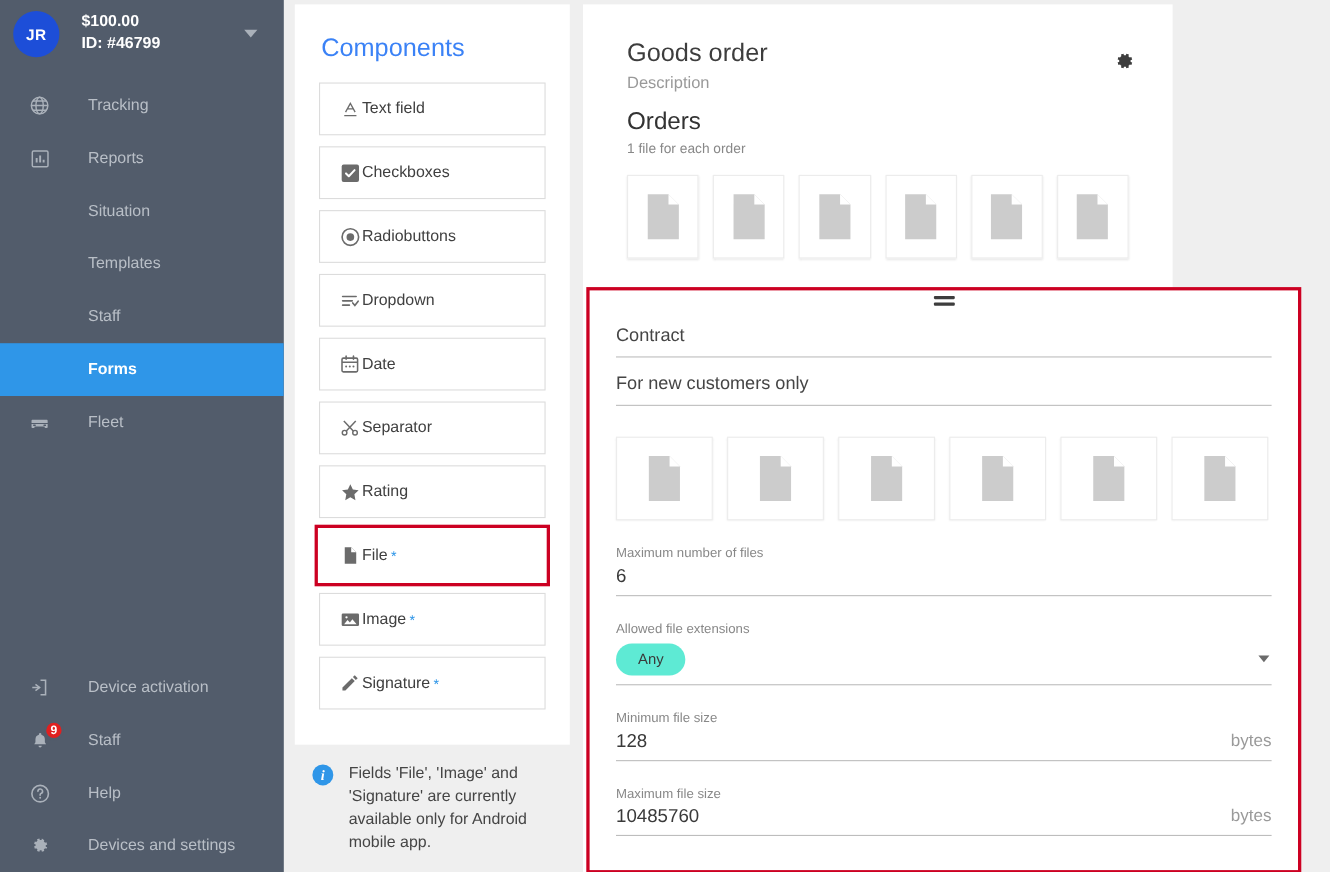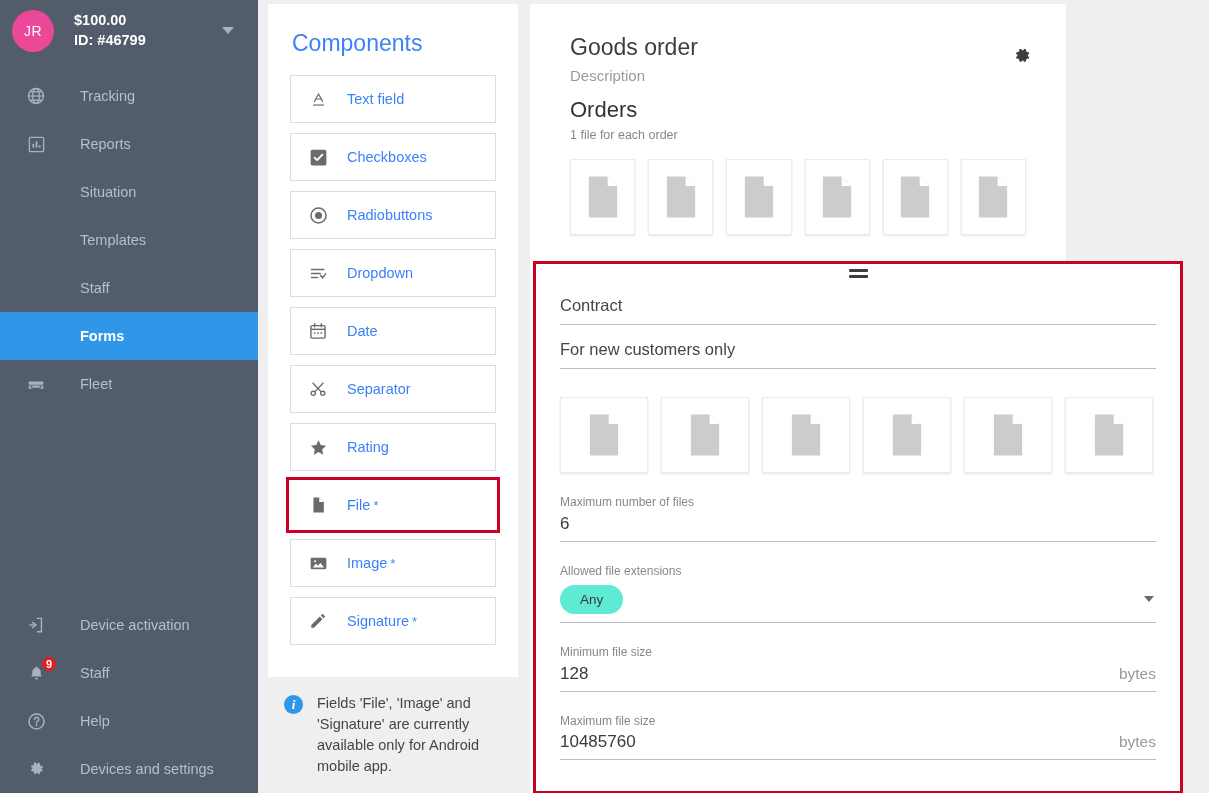--- a/index.html
+++ b/index.html
@@ -21,23 +21,23 @@
     overflow: hidden;
   }
   .acct {
     height: 62px;
     display: flex; align-items: center;
     padding: 0 14px 0 12px;
     position: relative;
   }
   .avatar {
     width: 42px; height: 42px; border-radius: 50%;
-    background: #ec4899; color: #fff;
+    background: #1d4ed8; color: #fff;
     display: flex; align-items: center; justify-content: center;
-    font-size: 14px; font-weight: normal; letter-spacing: .5px;
+    font-size: 14px; font-weight: bold; letter-spacing: .5px;
     flex: 0 0 42px;
   }
   .acct-text { margin-left: 20px; line-height: 1.35; }
   .acct-balance { color: #ffffff; font-size: 14.5px; font-weight: bold; }
   .acct-id { color: #ffffff; font-size: 14.5px; font-weight: bold; }
   .acct-caret {
     position: absolute; right: 24px; top: 27px;
     width: 0; height: 0;
     border-left: 6px solid transparent;
     border-right: 6px solid transparent;
@@ -107,21 +107,21 @@
     margin-bottom: 10px;
     background: #fff;
     cursor: pointer;
     position: relative;
   }
   .comp-item .cico {
     width: 22px; height: 22px; flex: 0 0 22px;
     display: flex; align-items: center; justify-content: center;
     color: #6b6b6b;
   }
-  .comp-item .clbl { margin-left: 18px; font-size: 14.5px; color: #3b82f6; }
+  .comp-item .clbl { font-size: 14.5px; color: #404040; }
   .comp-item.selected {
     outline: 3px solid #cc0022;
     outline-offset: 1px;
     border-color: transparent;
     z-index: 2;
   }
   .star { color: #2f96e8; font-size: 13px; margin-left: 3px; }
 
   .note {
     display: flex; align-items: flex-start;

